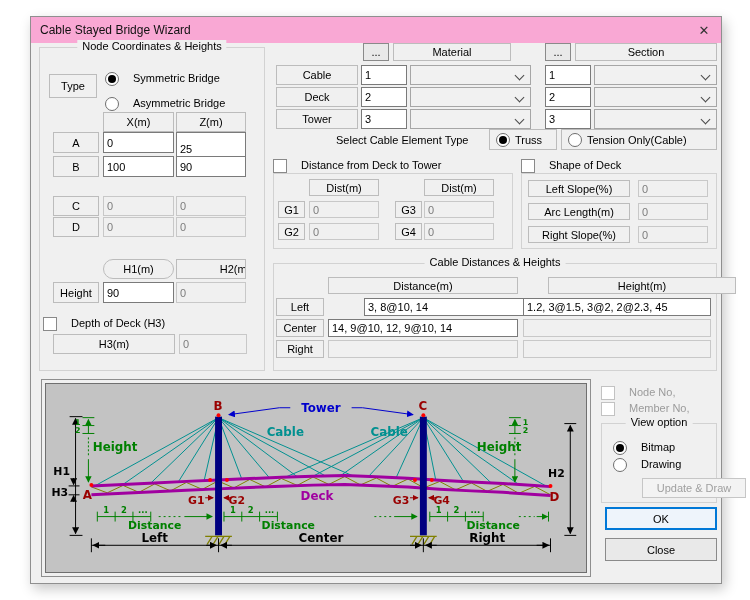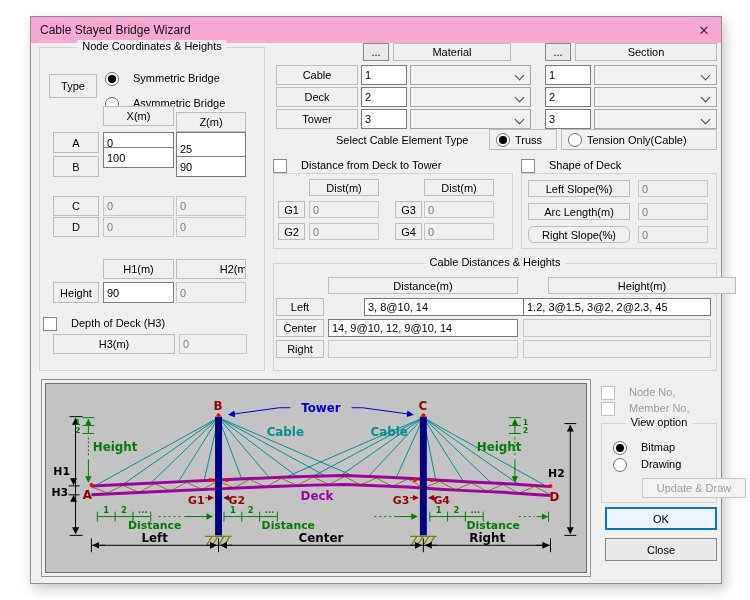--- a/index.html
+++ b/index.html
@@ -47,37 +47,37 @@
   </div>
   <div class="lb" style="left:18px;top:57px;width:48px;height:24px;">Type</div>
   <div class="opt" style="left:74px;top:55px;height:15px;">
     <span class="rad on"></span>
       <span>Symmetric Bridge</span>
   </div>
   <div class="opt" style="left:74px;top:71px;height:15px;margin-top:9px;">
     <span class="rad"></span>
       <span>Asymmetric Bridge</span>
   </div>
-  <div class="lb" style="left:72px;top:89px;width:71px;height:20px;">X(m)</div>
+  <div class="lb" style="left:72px;top:95px;width:71px;height:20px;">X(m)</div>
   <div class="lb" style="left:145px;top:95px;width:70px;height:20px;">Z(m)</div>
 
   <div class="lb" style="left:22px;top:115px;width:46px;height:21px;">A</div>
   <div class="tb" style="left:72px;top:115px;width:71px;height:21px;">0</div>
   <div class="tb" style="left:145px;top:115px;width:70px;height:34px;">25</div>
   <div class="lb" style="left:22px;top:139px;width:46px;height:21px;">B</div>
-  <div class="tb" style="left:72px;top:130px;width:71px;height:21px;">100</div>
+  <div class="tb" style="left:72px;top:139px;width:71px;height:21px;">100</div>
   <div class="tb" style="left:145px;top:139px;width:70px;height:21px;">90</div>
   <div class="lb" style="left:22px;top:179px;width:46px;height:20px;">C</div>
   <div class="tb dis" style="left:72px;top:179px;width:71px;height:20px;">0</div>
   <div class="tb dis" style="left:145px;top:179px;width:70px;height:20px;">0</div>
   <div class="lb" style="left:22px;top:200px;width:46px;height:20px;">D</div>
   <div class="tb dis" style="left:72px;top:200px;width:71px;height:20px;">0</div>
   <div class="tb dis" style="left:145px;top:200px;width:70px;height:20px;">0</div>
 
-  <div class="lb" style="left:72px;top:242px;width:71px;height:20px;">H1(m)</div>
+  <div class="lb" style="left:72px;top:242px;width:71px;height:20px;border-radius:10px;">H1(m)</div>
   <div class="lb" style="left:145px;top:242px;width:70px;height:20px;padding-left:48px;">H2(m)</div>
   <div class="lb" style="left:22px;top:265px;width:46px;height:21px;">Height</div>
   <div class="tb" style="left:72px;top:265px;width:71px;height:21px;">90</div>
   <div class="tb dis" style="left:145px;top:265px;width:70px;height:21px;">0</div>
 
   <div class="opt" style="left:12px;top:300px;height:14px;">
     <span class="chk"></span>
       <span>Depth of Deck (H3)</span>
   </div>
   <div class="lb" style="left:22px;top:317px;width:122px;height:20px;">H3(m)</div>
@@ -146,21 +146,21 @@
 
   <div class="opt" style="left:490px;top:142px;height:14px;">
     <span class="chk"></span>
       <span>Shape of Deck</span>
   </div>
   <div class="grp" style="left:490px;top:156px;width:196px;height:76px;"></div>
   <div class="lb" style="left:497px;top:163px;width:102px;height:17px;">Left Slope(%)</div>
   <div class="tb dis" style="left:607px;top:163px;width:70px;height:17px;">0</div>
   <div class="lb" style="left:497px;top:186px;width:102px;height:17px;">Arc Length(m)</div>
   <div class="tb dis" style="left:607px;top:186px;width:70px;height:17px;">0</div>
-  <div class="lb" style="left:497px;top:209px;width:102px;height:17px;border-radius:6px;">Right Slope(%)</div>
+  <div class="lb" style="left:497px;top:209px;width:102px;height:17px;">Right Slope(%)</div>
   <div class="tb dis" style="left:607px;top:209px;width:70px;height:17px;">0</div>
 
   <div class="grp" style="left:242px;top:246px;width:444px;height:108px;">
     <span class="gt">Cable Distances &amp; Heights</span>
   </div>
   <div class="lb" style="left:297px;top:260px;width:190px;height:17px;">Distance(m)</div>
   <div class="lb" style="left:492px;top:260px;width:188px;height:17px;margin-left:25px;">Height(m)</div>
   <div class="lb" style="left:245px;top:281px;width:48px;height:18px;">Left</div>
   <div class="tb" style="left:297px;top:281px;width:190px;height:18px;margin-left:36px;">3, 8@10, 14</div>
   <div class="tb" style="left:492px;top:281px;width:188px;height:18px;">1.2, 3@1.5, 3@2, 2@2.3, 45</div>

